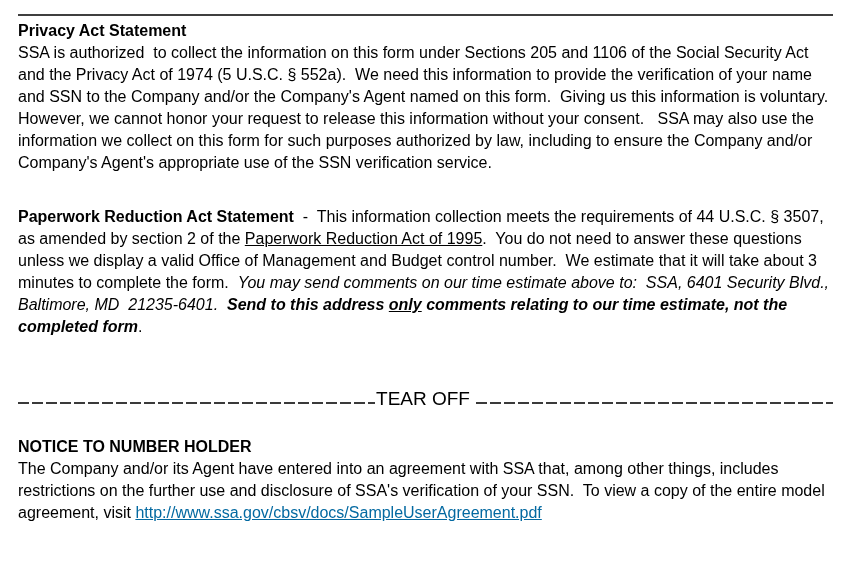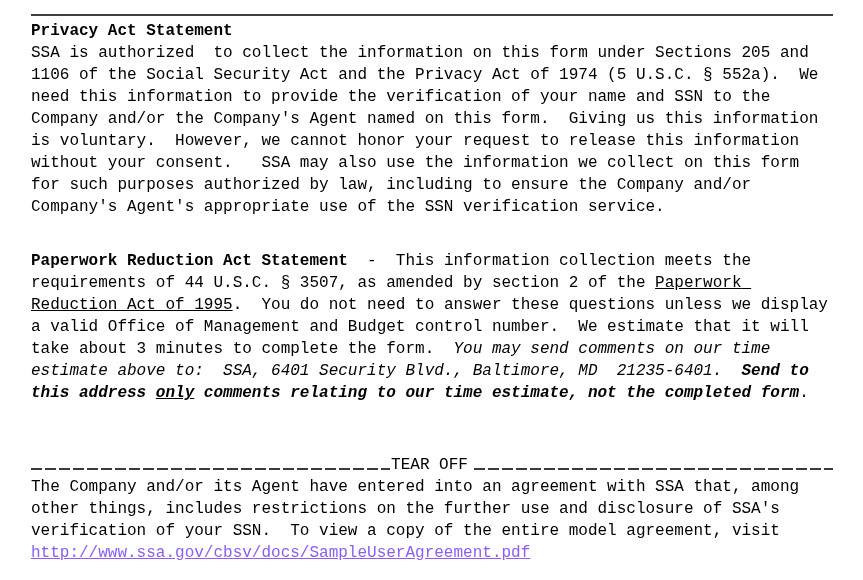--- a/index.html
+++ b/index.html
@@ -10,22 +10,21 @@
   body {
     width: 863px;
     height: 580px;
     overflow: hidden;
     font-family: "Liberation Sans", sans-serif;
     font-size: 16px;
     line-height: 22px;
     color: #000000;
   }
   .page {
-    padding: 0 30px 0 31px;
-    font-family: Liberation Mono, monospace;
+    padding: 0 30px 0 18px;
   }
   .top-rule {
     margin-top: 14px;
     height: 0;
     border-top: 2px solid #3f3f3f;
   }
   h2.doc-heading {
     margin: 4px 0 0 0;
     font-size: 16px;
     line-height: 22px;
@@ -38,40 +37,40 @@
   p.paperwork {
     margin-top: 32px;
   }
   h2.notice-heading {
     margin-top: 26px;
   }
   .b { font-weight: bold; }
   .i { font-style: italic; }
   .u { text-decoration: underline; }
   a.doc-link {
-    color: #8b5cf6;
+    color: #0369a1;
     text-decoration: underline;
     cursor: pointer;
     margin-top: 22px;
   }
   .tearoff {
     margin-top: 50px;
     display: flex;
     align-items: center;
     height: 22px;
   }
   .tearoff .dash {
     flex: 1;
     height: 2px;
     margin-top: 7px;
     background: repeating-linear-gradient(to right, #3a3a3a 0 11px, transparent 11px 14px);
   }
   .tearoff .tear-label {
     margin: 0 6px 0 1px;
-    font-size: 16px;
+    font-size: 19px;
     white-space: pre;
   }
 </style>
 </head>
 <body>
 
 <div class="page">
 
   <div class="top-rule"></div>
 
@@ -80,16 +79,17 @@
   <p class="doc-para"><span>SSA is authorized  to collect the information on this form under Sections 205 and 1106 of the Social Security Act and the Privacy Act of 1974 (5 U.S.C. § 552a).  We need this information to provide the verification of your name and SSN to the Company and/or the Company's Agent named on this form.  Giving us this information is voluntary.  However, we cannot honor your request to release this information without your consent.   SSA may also use the information we collect on this form for such purposes authorized by law, including to ensure the Company and/or Company's Agent's appropriate use of the SSN verification service.</span></p>
 
   <p class="doc-para paperwork"><span class="b">Paperwork Reduction Act Statement</span><span>  -  This information collection meets the requirements of 44 U.S.C. § 3507, as amended by section 2 of the </span><span class="u">Paperwork Reduction Act of 1995</span><span>.  You do not need to answer these questions unless we display a valid Office of Management and Budget control number.  We estimate that it will take about 3 minutes to complete the form.  </span><span class="i">You may send comments on our time estimate above to:  SSA, 6401 Security Blvd., Baltimore, MD  21235-6401.  </span><span class="b i">Send to this address </span><span class="b i u">only</span><span class="b i"> comments relating to our time estimate, not the completed form</span><span>.</span></p>
 
   <div class="tearoff">
     <span class="dash"></span>
     <span class="tear-label">TEAR OFF</span>
     <span class="dash"></span>
   </div>
 
+  <h2 class="doc-heading notice-heading">NOTICE TO NUMBER HOLDER</h2>
 
   <p class="doc-para"><span>The Company and/or its Agent have entered into an agreement with SSA that, among other things, includes restrictions on the further use and disclosure of SSA's verification of your SSN.  To view a copy of the entire model agreement, visit </span><a class="doc-link" href="#">http://www.ssa.gov/cbsv/docs/SampleUserAgreement.pdf</a></p>
 
 </div>
 
 </body></html>

